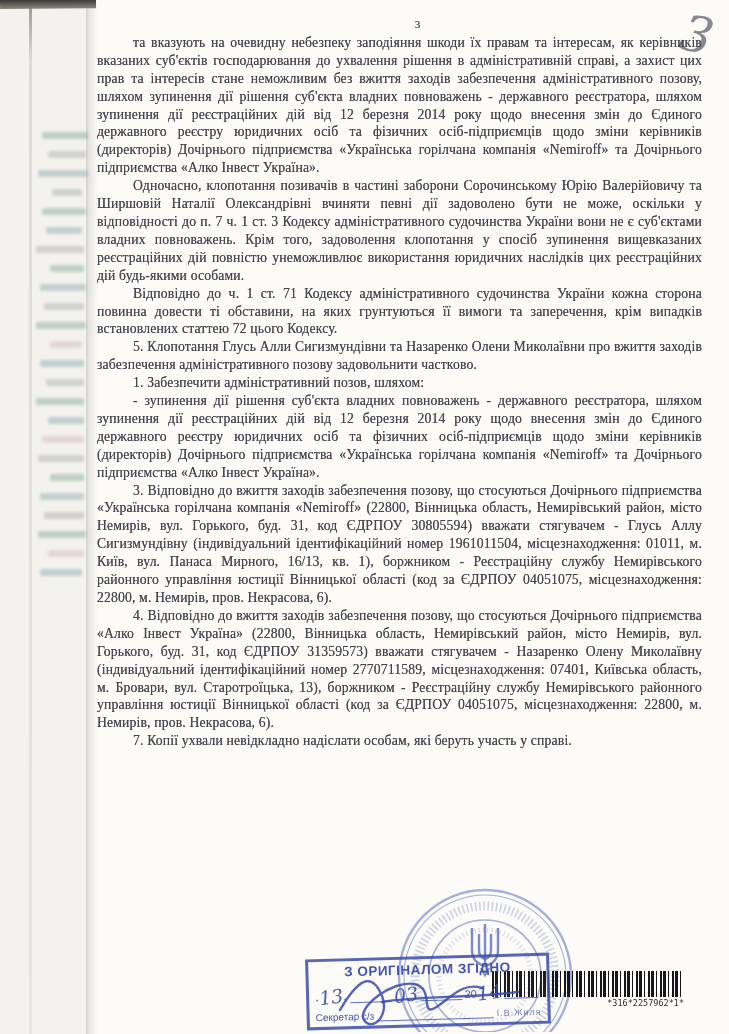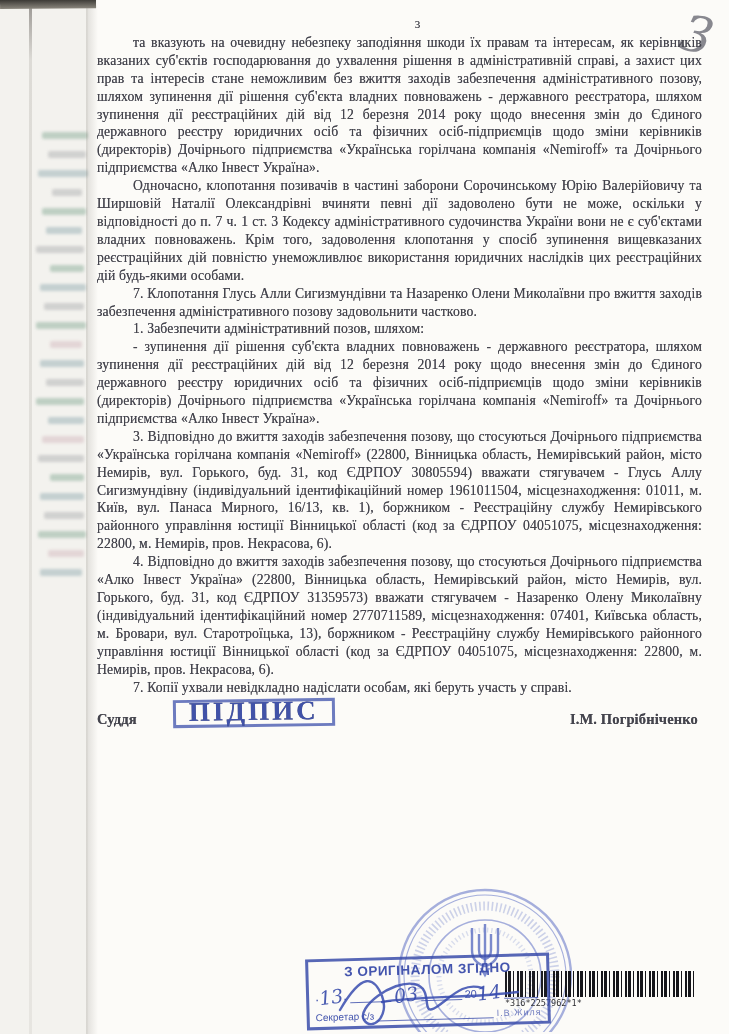--- a/index.html
+++ b/index.html
@@ -96,21 +96,21 @@
   .cert-secline{display:flex;align-items:flex-end;font-size:10px;margin-top:3px;height:16px;}
   .sec-name{font-size:9px;opacity:0.75;letter-spacing:1px;white-space:nowrap;}
 
   
   .seal{position:absolute;left:390px;top:880px;z-index:5;pointer-events:none;}
 
   
   .scrawl{position:absolute;left:322px;top:962px;z-index:8;pointer-events:none;}
 
   
-  .barcode{position:absolute;left:505px;top:971px;width:192px;z-index:6;text-align:left;}
+  .barcode{position:absolute;left:492px;top:971px;width:192px;z-index:6;text-align:right;}
   .barcode-bars{
     height:26px;
     background:
       repeating-linear-gradient(90deg,
         #15151a 0px,#15151a 1.6px,
         rgba(0,0,0,0) 1.6px,rgba(0,0,0,0) 3.4px,
         #15151a 3.4px,#15151a 6.4px,
         rgba(0,0,0,0) 6.4px,rgba(0,0,0,0) 7.6px,
         #15151a 7.6px,#15151a 8.8px,
         rgba(0,0,0,0) 8.8px,rgba(0,0,0,0) 12px);
@@ -162,35 +162,31 @@
   <div class="edge-strip-shadow"></div>
   <div class="edge-top-band"></div>
 
   <div class="hand-pagenum">3</div>
 
   <div class="content">
     <p class="pagenum">3</p>
 
     <p>та вказують на очевидну небезпеку заподіяння шкоди їх правам та інтересам, як керівників вказаних суб'єктів господарювання до ухвалення рішення в адміністративній справі, а захист цих прав та інтересів стане неможливим без вжиття заходів забезпечення адміністративного позову, шляхом зупинення дії рішення суб'єкта владних повноважень - державного реєстратора, шляхом зупинення дії реєстраційних дій від 12 березня 2014 року щодо внесення змін до Єдиного державного реєстру юридичних осіб та фізичних осіб-підприємців щодо зміни керівників (директорів) Дочірнього підприємства «Українська горілчана компанія «Nemiroff» та Дочірнього підприємства «Алко Інвест Україна».</p>
     <p>Одночасно, клопотання позивачів в частині заборони Сорочинському Юрію Валерійовичу та Ширшовій Наталії Олександрівні вчиняти певні дії задоволено бути не може, оскільки у відповідності до п. 7 ч. 1 ст. 3 Кодексу адміністративного судочинства України вони не є суб'єктами владних повноважень. Крім того, задоволення клопотання у спосіб зупинення вищевказаних реєстраційних дій повністю унеможливлює використання юридичних наслідків цих реєстраційних дій будь-якими особами.</p>
-
-
-    <p>7. Клопотання Глусь Алли Сигизмундівни та Назаренко Олени Миколаївни про вжиття заходів забезпечення адміністративного позову задовольнити частково.</p>
+    <p>Відповідно до ч. 1 ст. 71 Кодексу адміністративного судочинства України кожна сторона повинна довести ті обставини, на яких грунтуються її вимоги та заперечення, крім випадків встановлених статтею 72 цього Кодексу.</p>
+
+
+    <p>5. Клопотання Глусь Алли Сигизмундівни та Назаренко Олени Миколаївни про вжиття заходів забезпечення адміністративного позову задовольнити частково.</p>
     <p>1. Забезпечити адміністративний позов, шляхом:</p>
     <p>- зупинення дії рішення суб'єкта владних повноважень - державного реєстратора, шляхом зупинення дії реєстраційних дій від 12 березня 2014 року щодо внесення змін до Єдиного державного реєстру юридичних осіб та фізичних осіб-підприємців щодо зміни керівників (директорів) Дочірнього підприємства «Українська горілчана компанія «Nemiroff» та Дочірнього підприємства «Алко Інвест Україна».</p>
     <p>3. Відповідно до вжиття заходів забезпечення позову, що стосуються Дочірнього підприємства «Українська горілчана компанія «Nemiroff» (22800, Вінницька область, Немирівський район, місто Немирів, вул. Горького, буд. 31, код ЄДРПОУ 30805594) вважати стягувачем - Глусь Аллу Сигизмундівну (індивідуальний ідентифікаційний номер 1961011504, місцезнаходження: 01011, м. Київ, вул. Панаса Мирного, 16/13, кв. 1), боржником - Реєстраційну службу Немирівського районного управління юстиції Вінницької області (код за ЄДРПОУ 04051075, місцезнаходження: 22800, м. Немирів, пров. Некрасова, 6).</p>
     <p>4. Відповідно до вжиття заходів забезпечення позову, що стосуються Дочірнього підприємства «Алко Інвест Україна» (22800, Вінницька область, Немирівський район, місто Немирів, вул. Горького, буд. 31, код ЄДРПОУ 31359573) вважати стягувачем - Назаренко Олену Миколаївну (індивідуальний ідентифікаційний номер 2770711589, місцезнаходження: 07401, Київська область, м. Бровари, вул. Старотроїцька, 13), боржником - Реєстраційну службу Немирівського районного управління юстиції Вінницької області (код за ЄДРПОУ 04051075, місцезнаходження: 22800, м. Немирів, пров. Некрасова, 6).</p>
     <p>7. Копії ухвали невідкладно надіслати особам, які беруть участь у справі.</p>
 
 
-    <div class="sigrow">
-      <span class="judge-label">Суддя</span>
-      <span class="stamp-signature">ПІДПИС</span>
-      <span class="judge-name">І.М. Погрібніченко</span>
-    </div>
   </div>
 
   <svg class="seal" width="190" height="152" viewBox="0 0 190 152">
     <g stroke="rgba(92,112,196,0.55)" fill="none">
       <circle cx="95" cy="96" r="86" stroke-width="2.4"></circle>
       <circle cx="95" cy="96" r="81" stroke-width="1.1"></circle>
       <circle cx="95" cy="96" r="56" stroke-width="1.6"></circle>
       <circle cx="95" cy="96" r="70" stroke-width="9" stroke-dasharray="1.6 2.6" opacity="0.55"></circle>
       <circle cx="95" cy="96" r="46" stroke-width="5" stroke-dasharray="1.4 2.8" opacity="0.4"></circle>
 

